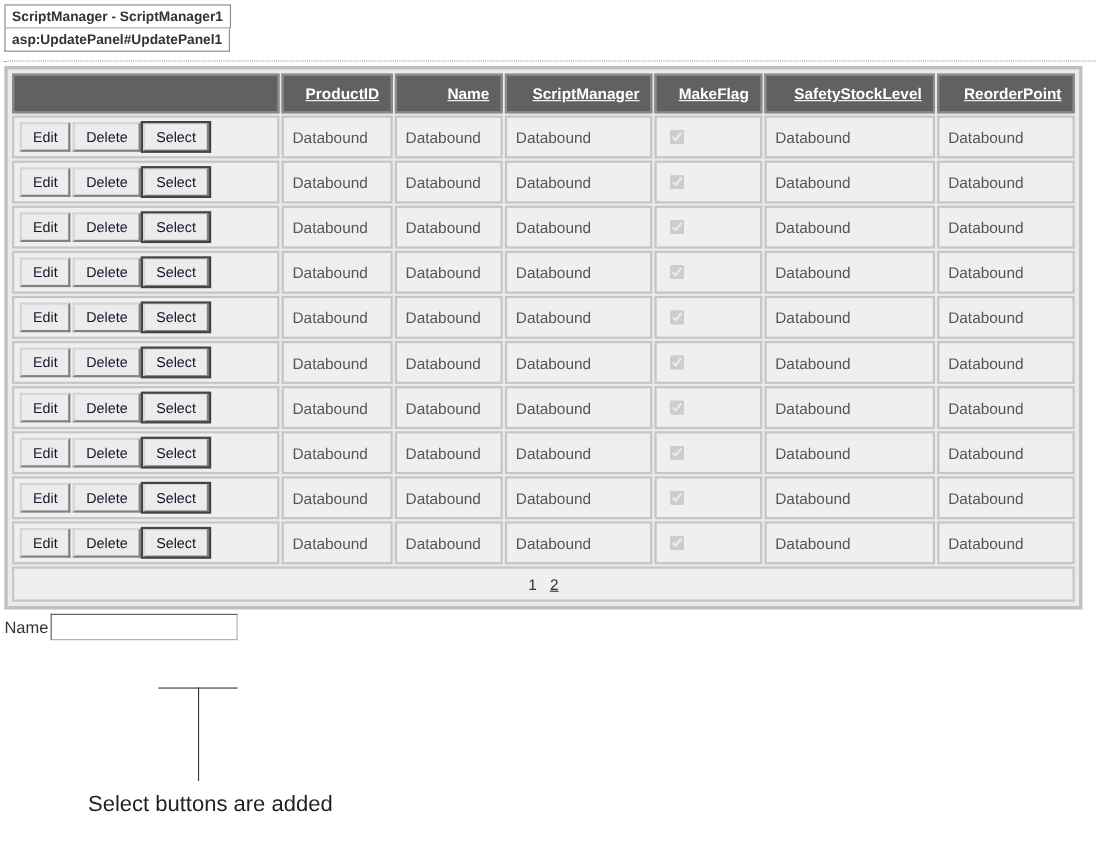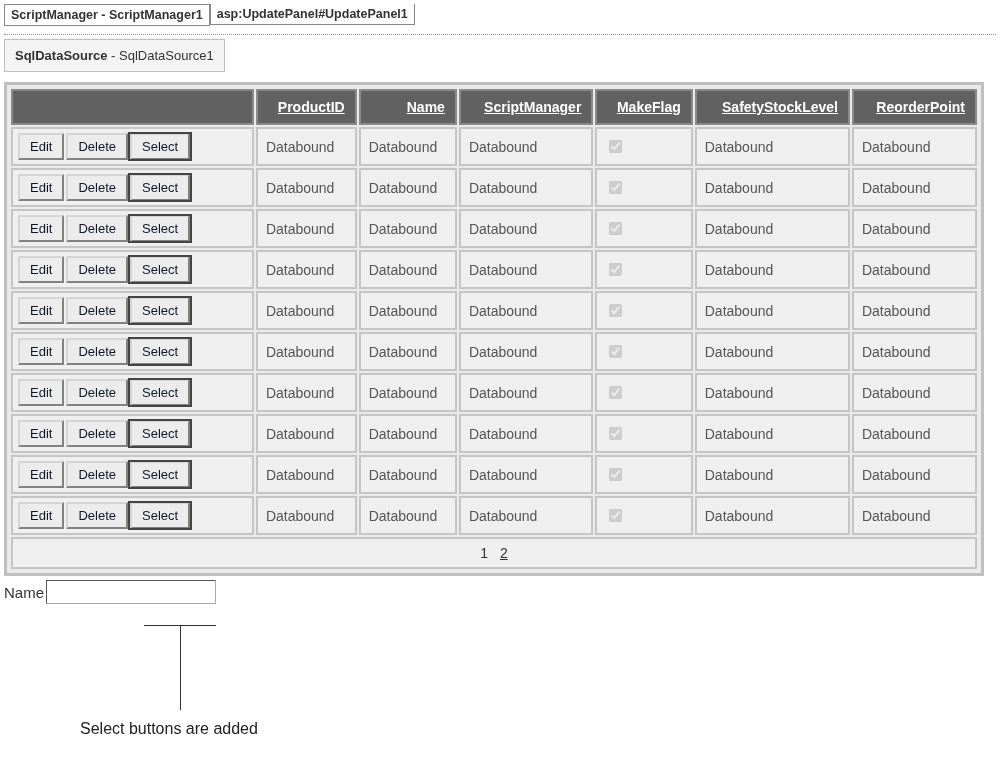--- a/index.html
+++ b/index.html
@@ -20,20 +20,21 @@
   .tag-box {
     display: inline-block;
     border: 1px solid #888;
     background: #fff;
     padding: 2px 6px;
     font-size: 12.5px;
     line-height: 16px;
   }
   .tag-row {
     display: flex;
+    flex-direction: column;
     align-items: flex-start;
     margin-bottom: 6px;
   }
   .tag-row .tag-box + .tag-box { border-top: none; font-weight: bold; }
   .hr-dot {
     border-top: 1px dotted #999;
     margin: 8px 0 4px 0;
     width: 100%;
   }
   .datasource-box {
@@ -127,21 +128,21 @@
     height: 22px;
     border: 1px inset #aaa;
     background: #fff;
     font-size: 14px;
     padding: 0 4px;
   }
   .callout {
     position: absolute;
     left: 80px;
     top: 720px;
-    font-size: 16px;
+    font-size: 20px;
     color: #222;
   }
   .callout-line {
     position: absolute;
     border-left: 1px solid #333;
     border-bottom: 1px solid #333;
   }
 </style>
 </head>
 <body>
@@ -154,23 +155,20 @@
     <div class="tag-box">
       <b><span>ScriptManager - ScriptManager1</span></b>
     </div>
     <div class="tag-box" style="border-top:none;">
       <span>asp:UpdatePanel#UpdatePanel1</span>
     </div>
   </div>
 
   <div class="hr-dot"></div>
 
-  <div class="datasource-box">
-    <b>SqlDataSource</b><span> - SqlDataSource1</span>
-  </div>
 
   <div class="grid-outer">
     <table class="grid">
       <thead>
         <tr>
           <th class="cmd-col"></th>
           <th>ProductID</th>
           <th>Name</th>
           <th>ScriptManager</th>
           <th>MakeFlag</th>

